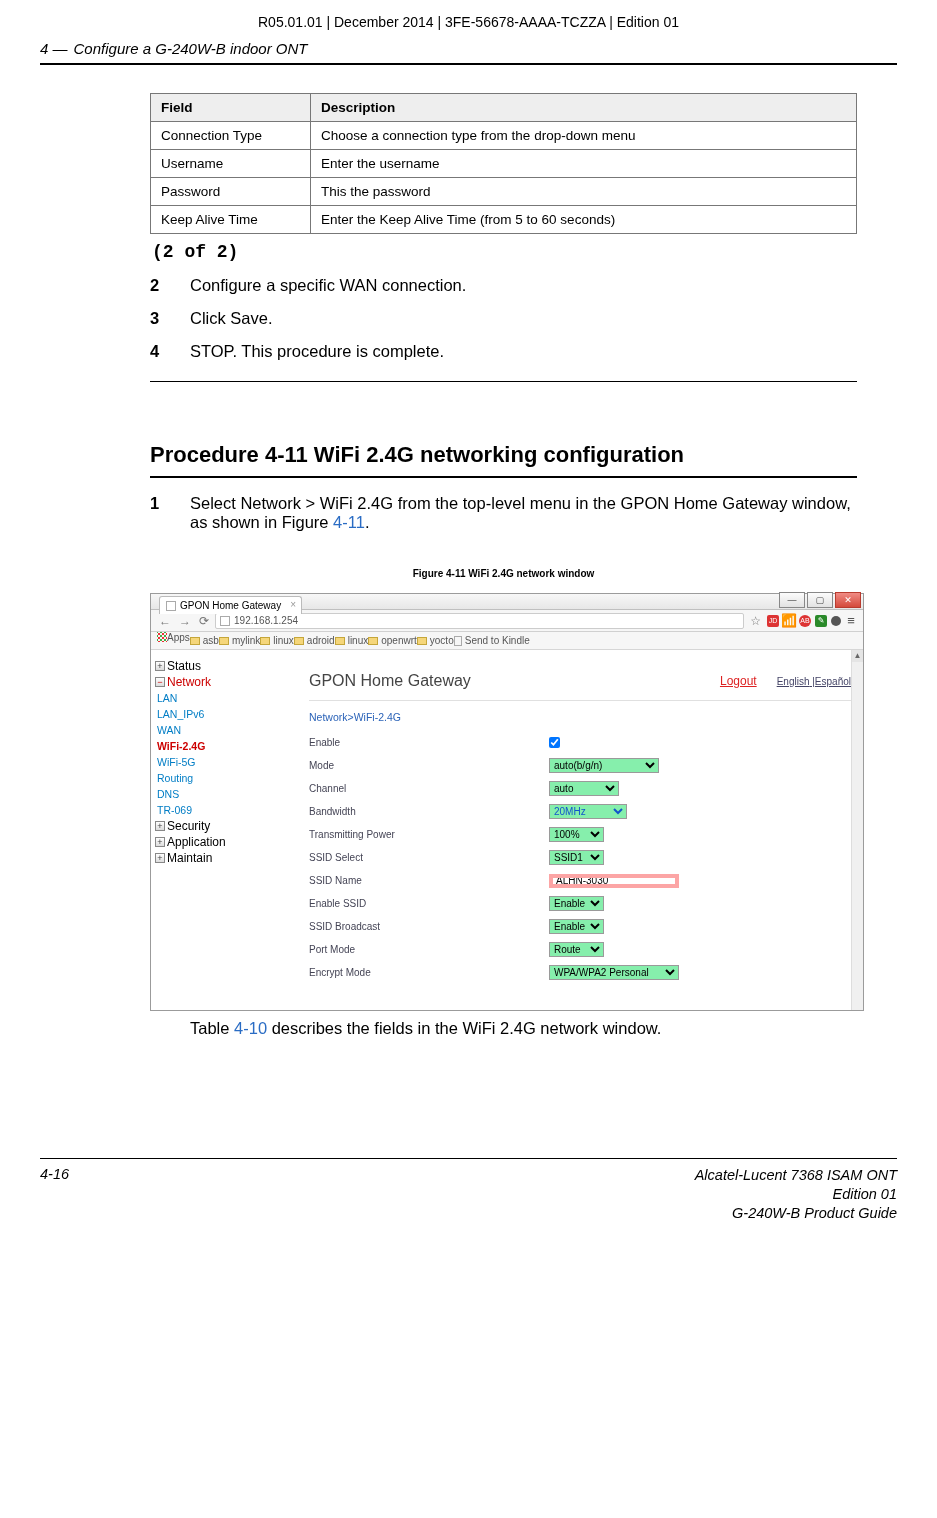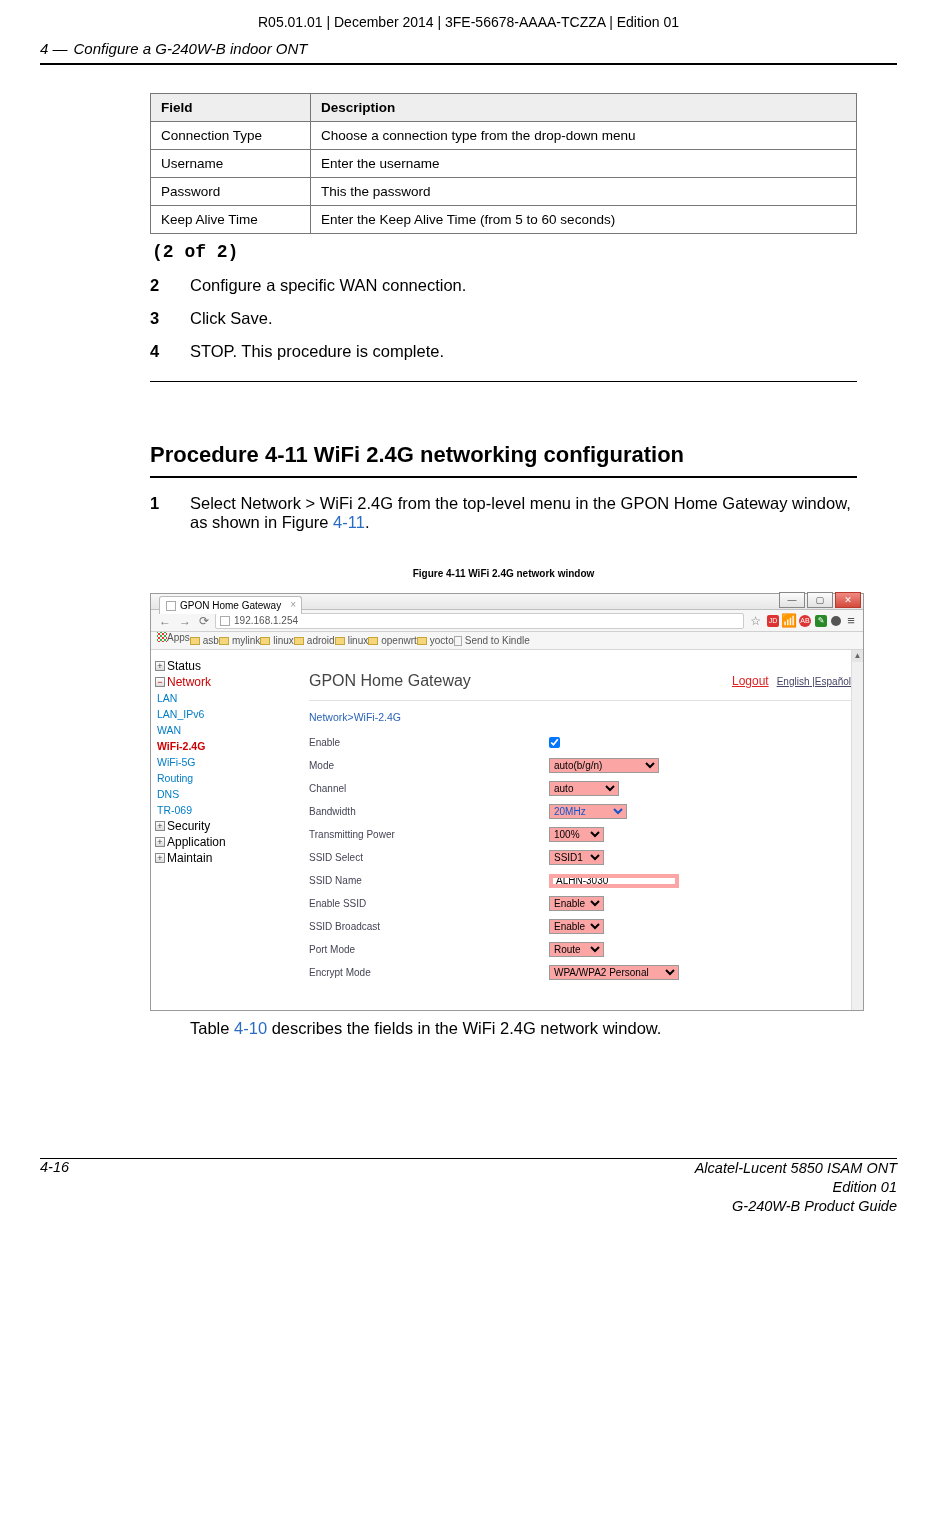--- a/index.html
+++ b/index.html
@@ -148,35 +148,35 @@
   .main {
     flex:1; position:relative; padding:0 12px 0 50px;
     border-left:0; background:#fff;
   }
   .scrollbar{ position:absolute; right:0; top:0; width:12px; height:100%;
     background:#f0f0f0; border-left:1px solid #ddd;}
   .sb-arrow{height:12px;background:#e5e5e5;text-align:center;font-size:8px;color:#666;line-height:12px;}
   .brand-row{ display:flex; align-items:center; padding:22px 0 10px; border-bottom:1px solid #e0e0e0; }
   .brand{ font-size:16px; color:#444; }
   .logout{ margin-left:auto; color:#d22; font-size:12px;text-decoration:underline; }
-  .lang{ font-size:10px; color:#446; margin-left:8px; }
+  .lang{ font-size:10px; color:#446; margin-left:20px; }
   .lang span{ text-decoration:underline; }
   .crumb{ color:#2b63b8; font-size:10.5px; padding:10px 0 8px; }
   .form-row{ display:flex; align-items:center; height:23px; font-size:10px; color:#445; }
   .form-row .lbl{ width:240px; }
-  .fsel{ font-size:10px; height:15px; border:1px solid #9a9a9a; background:#fca5a5;}
+  .fsel{ font-size:10px; height:15px; border:1px solid #9a9a9a; background:#86efac;}
   .ftxt{ font-size:10px; height:14px; border:4px solid #fca5a5; padding:0 3px; }
   .fchk{ width:11px; height:11px; }
 
   .post-fig { font-size:16.5px; margin:8px 0 0 40px; }
 
   .page-footer {
     border-top:1.5px solid #000;
     margin-top: 120px;
-    padding-top:0;
+    padding-top:7px;
     display:flex;
     font-style:italic;
     font-family:Verdana, sans-serif;
     font-size:14.5px;
     justify-content:space-between;
   }
   .pf-right{ margin-left:auto; text-align:right; line-height:1.3;}
 </style>
 </head>
 <body>
@@ -403,17 +403,17 @@
 
   <div class="post-fig">
     <span>Table </span><span class="link">4-10</span><span> describes the fields in the WiFi 2.4G network window.</span>
   </div>
 
 </div>
 
 <div class="page-footer">
   <span>4-16</span>
   <div class="pf-right">
-    <div>Alcatel-Lucent 5850 ISAM ONT</div>
+    <div>Alcatel-Lucent 7368 ISAM ONT</div>
     <div>Edition 01</div>
     <div>G-240W-B Product Guide</div>
   </div>
 </div>
 
 </body></html>

